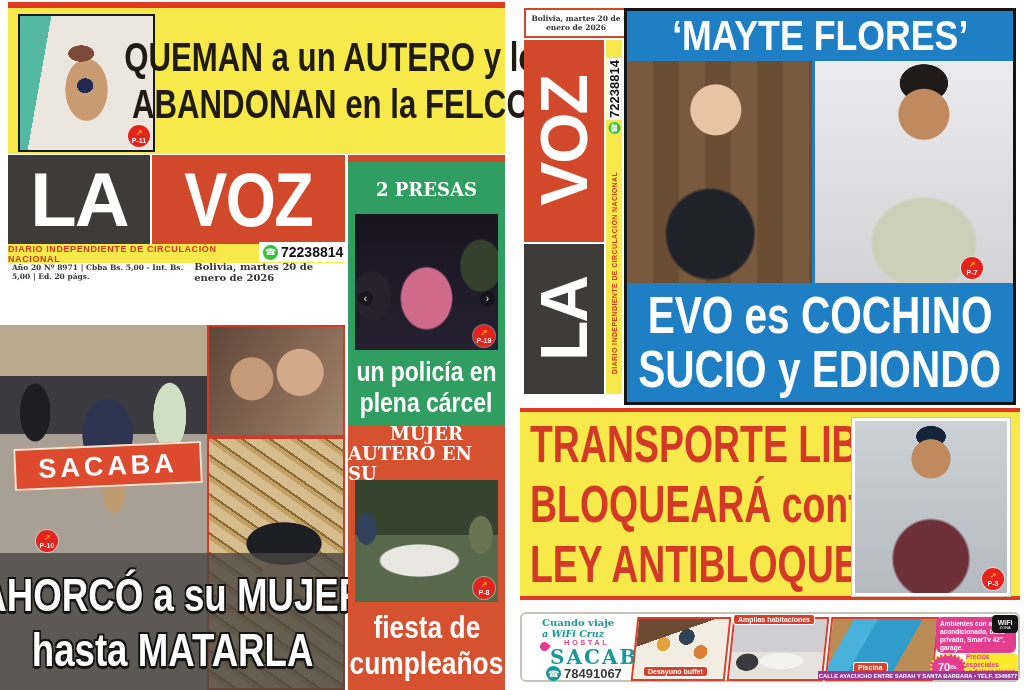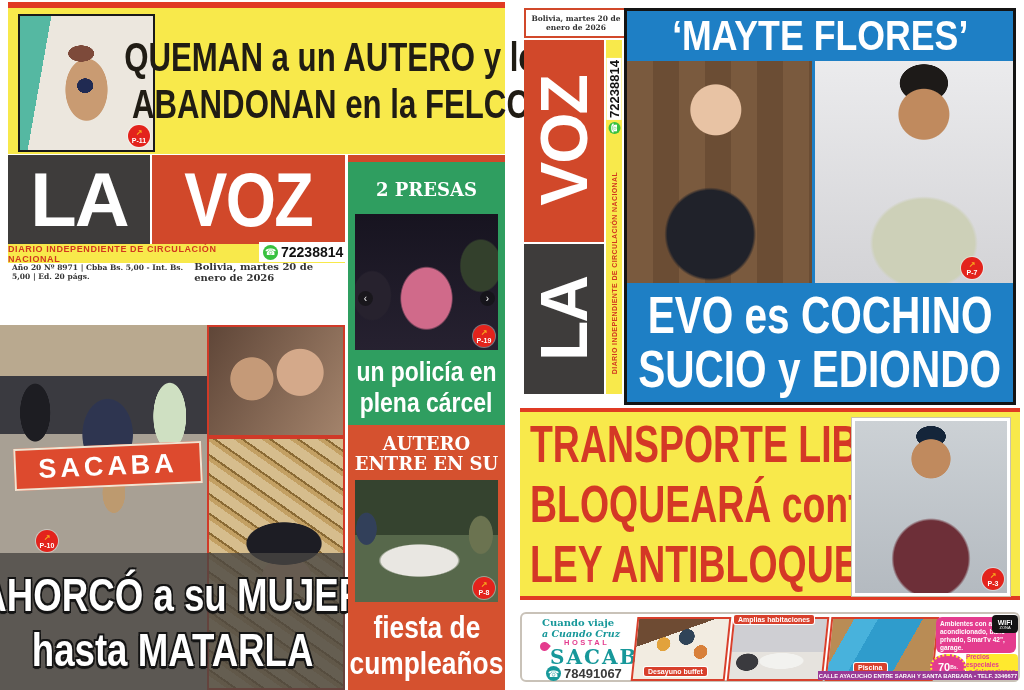--- a/index.html
+++ b/index.html
@@ -167,22 +167,22 @@
         </div>
       </div>
       <div class="abs col" style="left:0;top:192px;width:157px;height:68px;color:#fff;">
         <span class="cx sx85" style="font-size:27px;line-height:1.15;">un policía en</span>
         <span class="cx sx85" style="font-size:27px;line-height:1.15;">plena cárcel</span>
       </div>
     </div>
 
     <div class="abs" style="left:348px;top:425px;width:157px;height:265px;background:#d5512f;">
       <div class="col" style="height:48px;padding-top:5px;color:#fff;">
-        <span class="serifb" style="font-size:18px;line-height:1.1;">AUTERO</span>
-        <span class="serifb" style="font-size:18px;line-height:1.1;">ENTRE EN SU</span>
+        <span class="serifb" style="font-size:18px;line-height:1.1;">MUJER</span>
+        <span class="serifb" style="font-size:18px;line-height:1.1;">AUTERO EN SU</span>
       </div>
       <div class="abs ph ph-bodybag" style="left:7px;top:55px;width:143px;height:122px;">
         <div class="abs pbadge" style="right:3px;bottom:3px;">
           <span class="arr">↗</span>
           <span>P-8</span>
         </div>
       </div>
       <div class="abs col" style="left:0;top:182px;width:157px;height:78px;color:#fff;">
         <span class="cx sx85" style="font-size:31px;line-height:1.15;">fiesta de</span>
         <span class="cx sx85" style="font-size:31px;line-height:1.15;">cumpleaños</span>
@@ -245,21 +245,21 @@
         <div class="abs pbadge" style="right:3px;bottom:3px;">
           <span class="arr">↗</span>
           <span>P-3</span>
         </div>
       </div>
     </div>
 
     <div class="abs" style="left:8px;top:612px;width:500px;height:70px;background:#fff;border:2px solid #c9c2b8;border-radius:6px;box-sizing:border-box;">
       <div class="abs col" style="left:20px;top:3px;width:120px;align-items:flex-start;">
         <span style="font-family:'DejaVu Serif',serif;font-weight:bold;font-size:10px;color:#17989a;">Cuando viaje</span>
-        <span style="font-family:'DejaVu Serif',serif;font-style:italic;font-weight:bold;font-size:9.5px;color:#17989a;">a Cuando Cruz</span>
+        <span style="font-family:'DejaVu Serif',serif;font-style:italic;font-weight:bold;font-size:9.5px;color:#17989a;">a WiFi Cruz</span>
       </div>
       <div class="abs" style="left:18px;top:28px;width:9px;height:9px;background:#e43c8e;border-radius:60% 0 60% 60%;transform:rotate(40deg);"></div>
       <div class="abs" style="left:28px;top:24px;">
         <div style="font-size:7.5px;font-weight:bold;color:#e43c8e;letter-spacing:2.5px;margin-left:14px;">HOSTAL</div>
         <div style="font-family:'DejaVu Serif',serif;font-weight:bold;font-size:20px;color:#17989a;letter-spacing:2px;line-height:1;">SACABA</div>
         <div style="font-size:7px;color:#17989a;text-align:right;">★ ★ ★</div>
       </div>
       <div class="abs" style="left:24px;top:52px;display:flex;align-items:center;gap:3px;">
         <span class="waic" style="background:#17989a;">☎</span>
         <span style="font-size:13px;font-weight:bold;color:#3a3a3a;">78491067</span>

